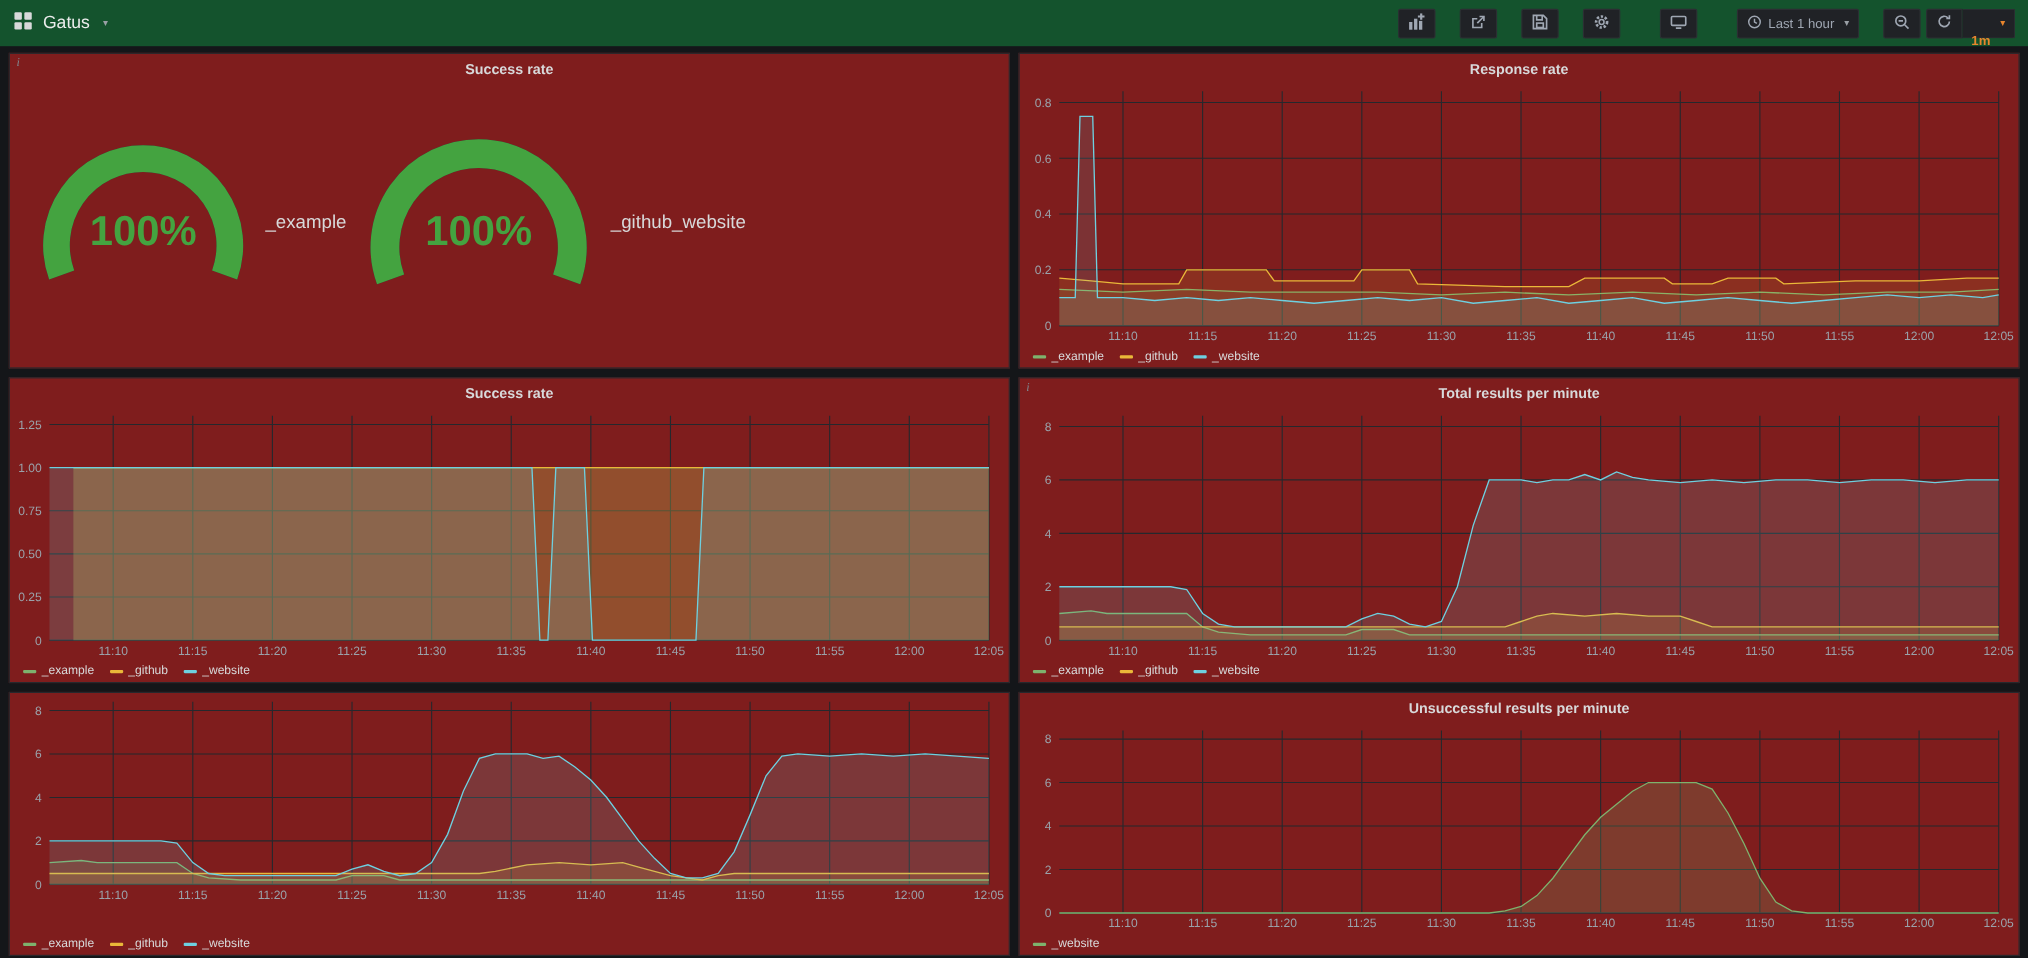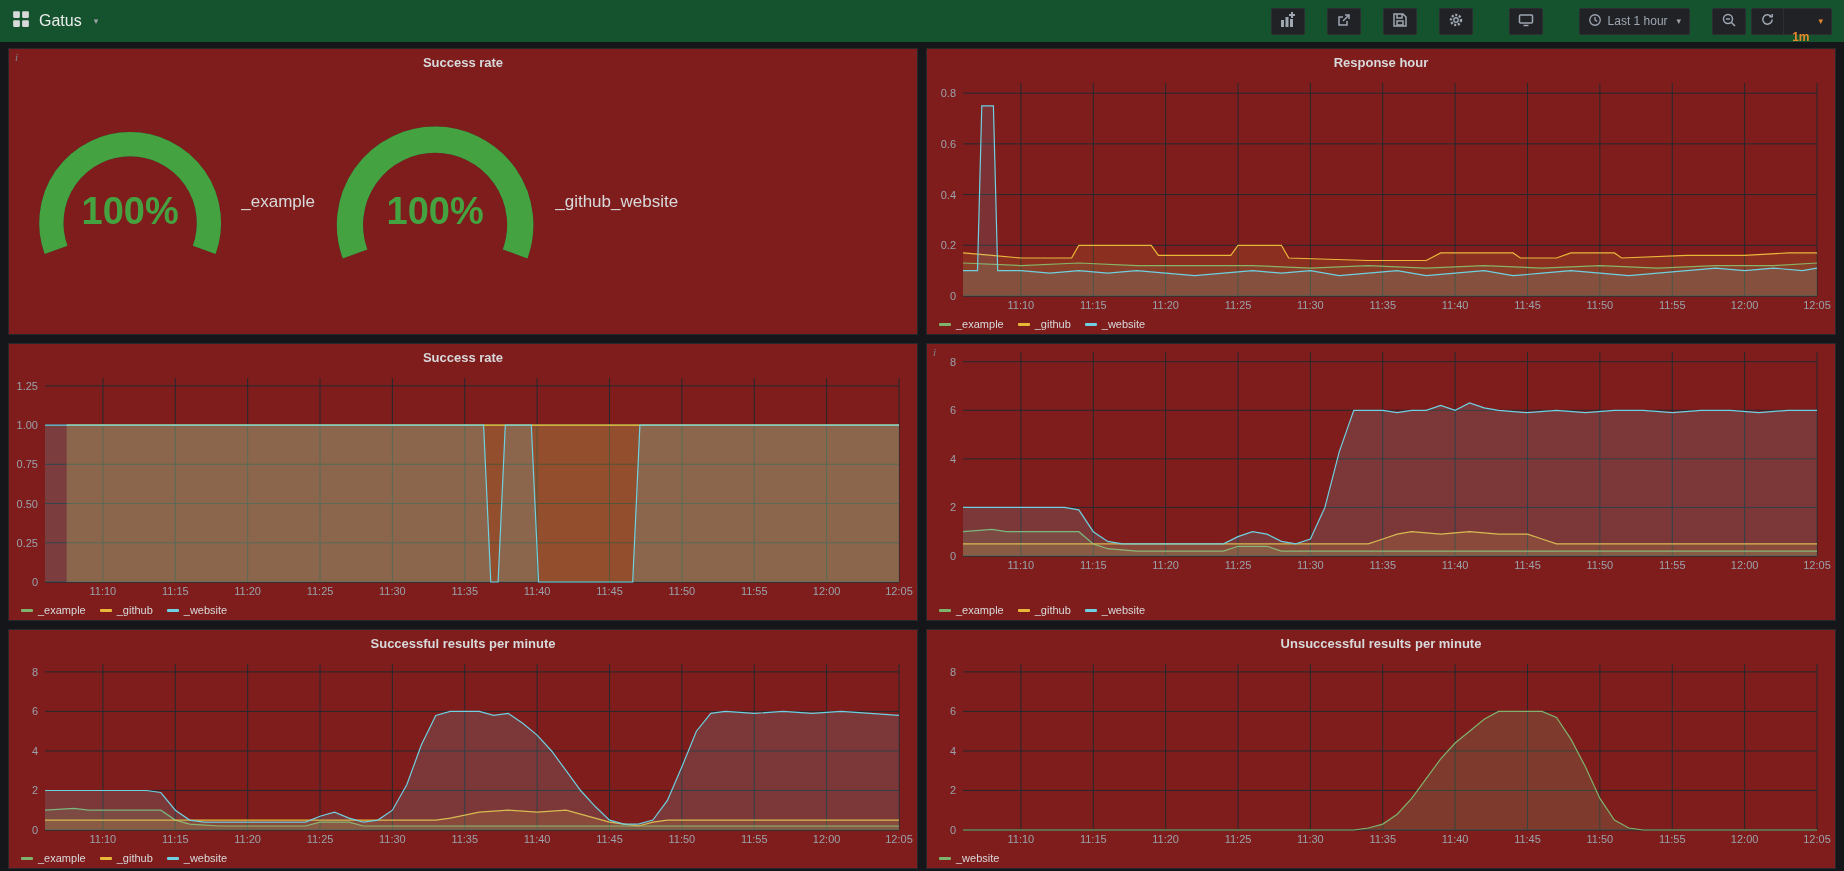--- a/index.html
+++ b/index.html
@@ -176,21 +176,21 @@
         <div class="gauge-label">_github</div>
       </div>
       <div class="gauge-slot">
         <div class="gauge-label">_website</div>
       </div>
     </div>
   </div>
 
   <div class="panel">
     <div class="panel-header">
-      <span class="panel-title">Response hour</span>
+      <span class="panel-title">Response rate</span>
     </div>
     <div class="chart" id="chart-response_time"><svg width="908" height="239">
           <line x1="93.89830508474577" y1="8" x2="93.89830508474577" y2="221" stroke="#25282d" stroke-width="1"></line>
           <text x="93.89830508474577" y="234" text-anchor="middle" fill="#9aa2aa" font-size="11">11:10</text>
           <line x1="166.27118644067798" y1="8" x2="166.27118644067798" y2="221" stroke="#25282d" stroke-width="1"></line>
           <text x="166.27118644067798" y="234" text-anchor="middle" fill="#9aa2aa" font-size="11">11:15</text>
           <line x1="238.6440677966102" y1="8" x2="238.6440677966102" y2="221" stroke="#25282d" stroke-width="1"></line>
           <text x="238.6440677966102" y="234" text-anchor="middle" fill="#9aa2aa" font-size="11">11:20</text>
           <line x1="311.01694915254234" y1="8" x2="311.01694915254234" y2="221" stroke="#25282d" stroke-width="1"></line>
           <text x="311.01694915254234" y="234" text-anchor="middle" fill="#9aa2aa" font-size="11">11:25</text>
@@ -304,20 +304,23 @@
         </span>
         <span class="legend-item">
           <i style="background: rgb(110, 208, 224);"></i>
           <span>_website</span>
         </span>
       </div>
   </div>
 
   <div class="panel">
     <span class="panel-info"></span>
+    <div class="panel-header">
+      <span class="panel-title">Total results per minute</span>
+    </div>
     <div class="chart" id="chart-total_results"><svg width="908" height="230">
           <line x1="93.89830508474577" y1="8" x2="93.89830508474577" y2="212" stroke="#25282d" stroke-width="1"></line>
           <text x="93.89830508474577" y="225" text-anchor="middle" fill="#9aa2aa" font-size="11">11:10</text>
           <line x1="166.27118644067798" y1="8" x2="166.27118644067798" y2="212" stroke="#25282d" stroke-width="1"></line>
           <text x="166.27118644067798" y="225" text-anchor="middle" fill="#9aa2aa" font-size="11">11:15</text>
           <line x1="238.6440677966102" y1="8" x2="238.6440677966102" y2="212" stroke="#25282d" stroke-width="1"></line>
           <text x="238.6440677966102" y="225" text-anchor="middle" fill="#9aa2aa" font-size="11">11:20</text>
           <line x1="311.01694915254234" y1="8" x2="311.01694915254234" y2="212" stroke="#25282d" stroke-width="1"></line>
           <text x="311.01694915254234" y="225" text-anchor="middle" fill="#9aa2aa" font-size="11">11:25</text>
           <line x1="383.3898305084746" y1="8" x2="383.3898305084746" y2="212" stroke="#25282d" stroke-width="1"></line>
@@ -364,23 +367,20 @@
           <span>_github</span>
         </span>
         <span class="legend-item">
           <i style="background: rgb(110, 208, 224);"></i>
           <span>_website</span>
         </span>
       </div>
   </div>
 
   <div class="panel">
-    <div class="panel-header">
-      <span class="panel-title">Successful results per minute</span>
-    </div>
     <div class="chart" id="chart-successful_results"><svg width="908" height="192">
           <line x1="93.89830508474577" y1="8" x2="93.89830508474577" y2="174" stroke="#25282d" stroke-width="1"></line>
           <text x="93.89830508474577" y="187" text-anchor="middle" fill="#9aa2aa" font-size="11">11:10</text>
           <line x1="166.27118644067798" y1="8" x2="166.27118644067798" y2="174" stroke="#25282d" stroke-width="1"></line>
           <text x="166.27118644067798" y="187" text-anchor="middle" fill="#9aa2aa" font-size="11">11:15</text>
           <line x1="238.6440677966102" y1="8" x2="238.6440677966102" y2="174" stroke="#25282d" stroke-width="1"></line>
           <text x="238.6440677966102" y="187" text-anchor="middle" fill="#9aa2aa" font-size="11">11:20</text>
           <line x1="311.01694915254234" y1="8" x2="311.01694915254234" y2="174" stroke="#25282d" stroke-width="1"></line>
           <text x="311.01694915254234" y="187" text-anchor="middle" fill="#9aa2aa" font-size="11">11:25</text>
           <line x1="383.3898305084746" y1="8" x2="383.3898305084746" y2="174" stroke="#25282d" stroke-width="1"></line>

